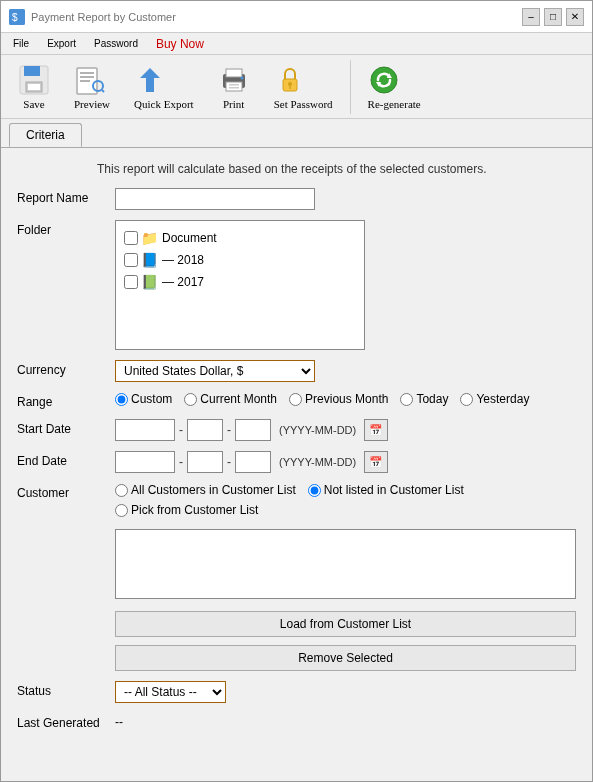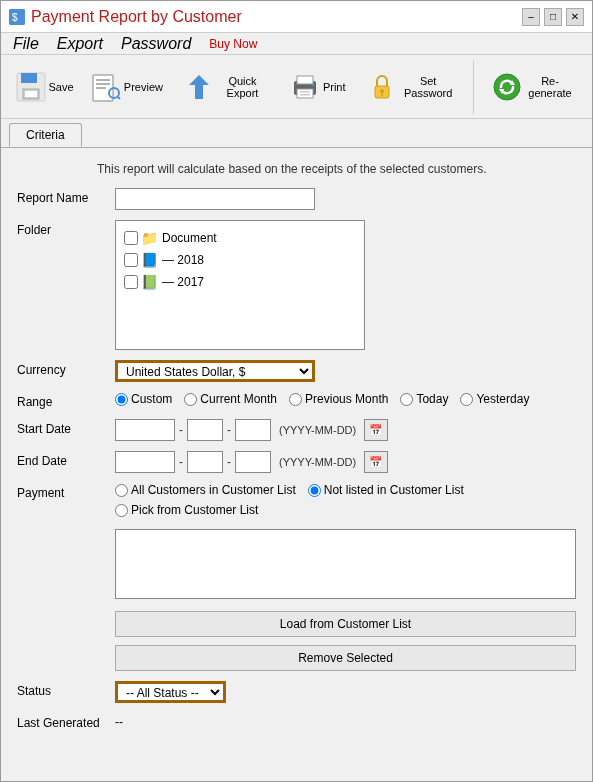--- a/index.html
+++ b/index.html
@@ -33,22 +33,22 @@
       align-items: center;
       gap: 6px;
     }
     .title-bar-icon {
       width: 16px;
       height: 16px;
       background: #4a90d9;
       border-radius: 2px;
     }
     .title-bar-title {
-      font-size: 16px;
-      color: #b91c1c;
+      font-size: 11px;
+      color: #737373;
     }
     .title-bar-controls {
       display: flex;
       gap: 4px;
     }
     .title-btn {
       width: 18px;
       height: 18px;
       background: #ddd;
       border: 1px solid #aaa;
@@ -63,45 +63,44 @@
       display: flex;
       align-items: center;
       padding: 2px 4px;
       border-bottom: 1px solid #ccc;
       height: 22px;
       gap: 2px;
     }
     .menu-item {
       padding: 14px 8px;
       cursor: pointer;
-      font-size: 16px;
+      font-size: 10px;
       color: #000;
-      font-style: italic;
     }
     .menu-item-buynow { color: #cc0000; font-size: 12px; padding: 2px 8px; cursor: pointer; }
     .toolbar {
       background: #f0f0f0;
       display: flex;
       align-items: center;
       padding: 4px 6px;
       border-bottom: 1px solid #ccc;
       gap: 2px;
       height: 64px;
     }
     .toolbar-btn {
       display: flex;
-      flex-direction: row;
-      align-items: center;
+      flex-direction: column;
       justify-content: center;
       padding: 4px 10px;
       cursor: pointer;
       border: 1px solid transparent;
       background: transparent;
       gap: 2px;
       min-width: 50px;
+      font-family: Liberation Serif, serif;
     }
     .toolbar-btn-label { font-size: 11px; color: #000; }
     .toolbar-icon {
       width: 32px;
       height: 32px;
       display: flex;
       align-items: center;
       justify-content: center;
     }
     .content-area {
@@ -189,21 +188,21 @@
       width: 16px;
       height: 16px;
       display: inline-flex;
       align-items: center;
       justify-content: center;
       font-size: 14px;
     }
     .folder-name { font-size: 12px; }
     select {
       height: 22px;
-      border: 3px solid #a16207;
+      border: 1px solid #a16207;
       background: #fff;
       padding: 1px 4px;
       font-size: 12px;
       outline: none;
       cursor: pointer;
     }
     .radio-group {
       display: flex;
       align-items: flex-start;
       gap: 12px;
@@ -472,21 +471,21 @@
           <span class="date-sep">-</span>
           <input type="text" class="date-input date-input-sm" style="">
           <span class="date-format">(YYYY-MM-DD)</span>
           <button class="calendar-btn">
             <span>📅</span>
           </button>
         </div>
       </div>
 
       <div class="form-row" style="align-items:flex-start;">
-        <span class="form-label">Payment</span>
+        <span class="form-label">Customer</span>
         <div style="display:flex;flex-direction:column;gap:6px;flex:1;">
 
           <div class="radio-group">
             <div class="radio-item">
               <input type="radio" name="customer" id="c-all" style="">
               <label for="c-all">All Customers in Customer List</label>
             </div>
             <div class="radio-item">
               <input type="radio" name="customer" id="c-not" checked="" style="">
               <label for="c-not">Not listed in Customer List</label>

